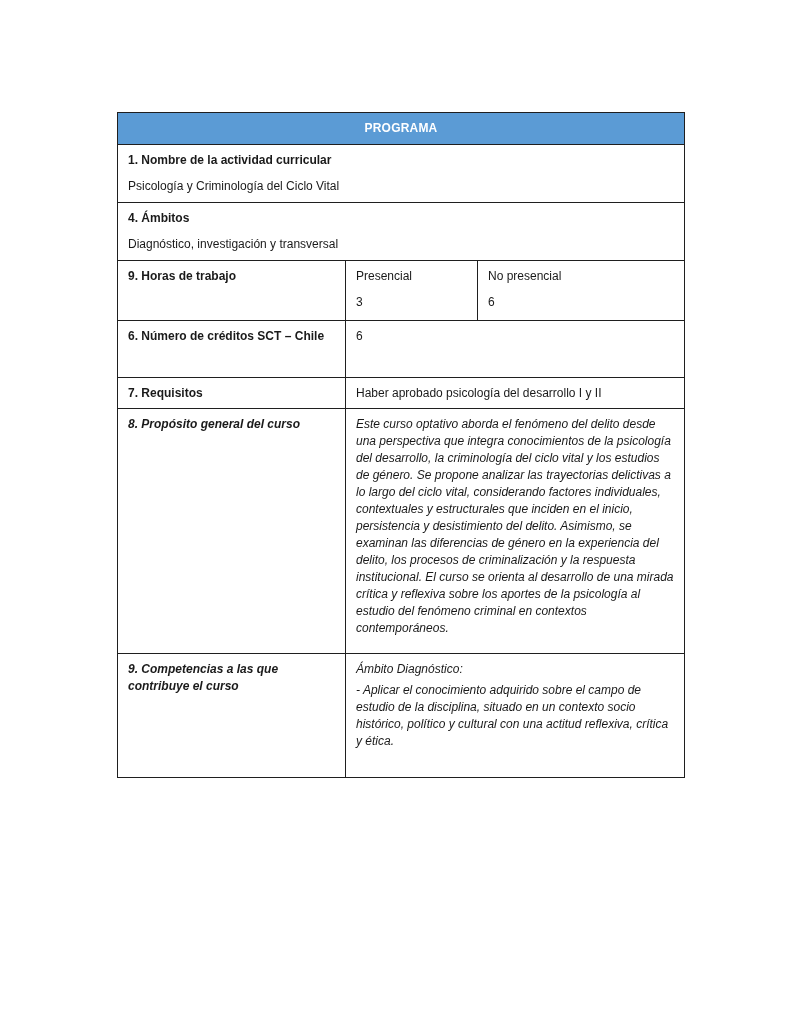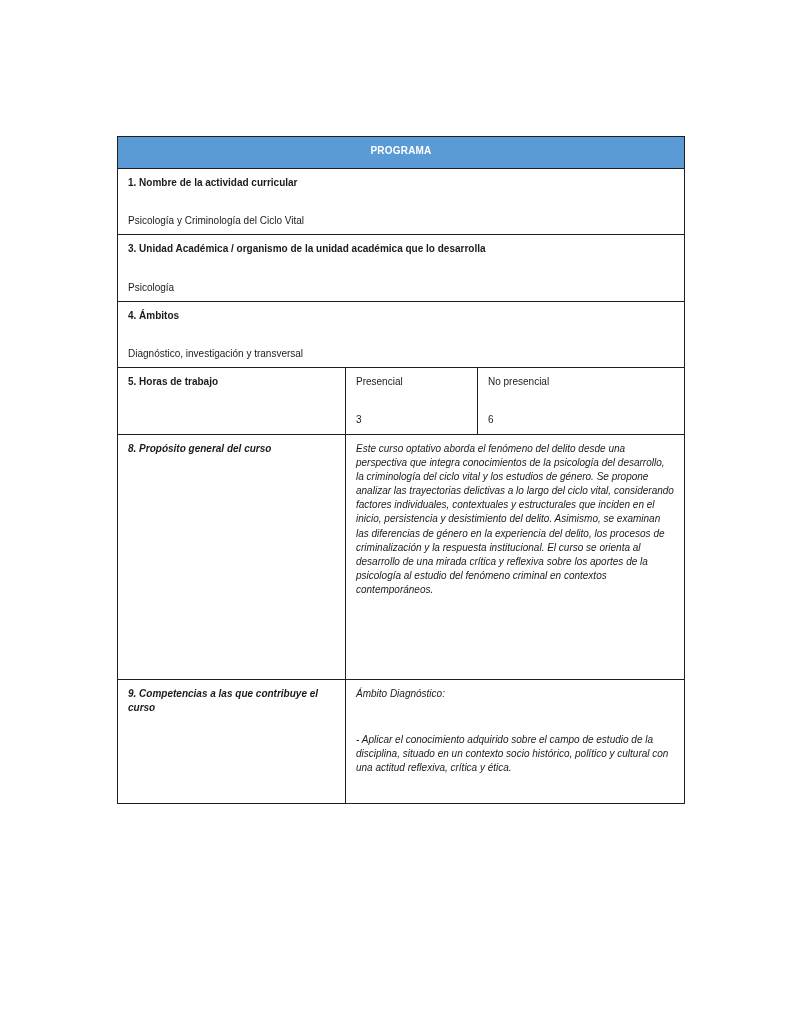--- a/index.html
+++ b/index.html
@@ -11,50 +11,50 @@
   }
   *{box-sizing:border-box;}
   html,body{margin:0;padding:0;background:#ffffff;}
   body{
     width:800px;height:1035px;position:relative;
     font-family:"Liberation Sans", sans-serif;
     color:var(--text);
   }
   .page{position:absolute;inset:0;background:#fff;}
   table.doc{
-    position:absolute;left:117px;top:136px;width:567px;
+    position:absolute;left:117px;top:112px;width:567px;
     border-collapse:collapse;table-layout:fixed;
-    font-size:10px;line-height:1.42;padding-left:32px;
+    font-size:12px;line-height:1.42;padding-left:32px;
   }
   table.doc td{
     border:1px solid var(--border);
     vertical-align:top;
     padding:7px 10px 6px 10px;
     overflow:hidden;
   }
   td.hdr{
     background:var(--header-bg);
     color:var(--header-text);
     font-weight:bold;
     text-align:center;
     padding:7px 10px;
     height:32px;
     letter-spacing:0.2px;
   }
   .lbl{font-weight:bold;}
-  .val{margin-top:24px;}
+  .val{margin-top:9px;}
   .muted{color:var(--muted);}
   td.h-std{height:58px;}
   td.h-r5{height:60px;}
   td.h-r6{height:57px;}
   td.h-r7{height:30px;}
   td.h-r8{height:245px;font-style:italic;}
   td.h-r9{height:124px;font-style:italic;}
   .para{white-space:normal;}
-  .gap-top{margin-top:32px;}
+  .gap-top{margin-top:4px;}
 </style>
 </head>
 <body>
 
 <div class="page">
   <table class="doc">
     <colgroup>
       <col style="width:228px">
       <col style="width:132px">
       <col style="width:207px">
@@ -66,49 +66,59 @@
     </tr>
 
     <tr>
       <td colspan="3" class="h-std">
         <div class="lbl">1. Nombre de la actividad curricular</div>
         <div class="val">Psicología y Criminología del Ciclo Vital</div>
       </td>
     </tr>
 
 
-    <tr>
-      <td colspan="3" class="h-std">
-        <div class="lbl">3. Unidad Académica / organismo de la unidad académica que lo desarrolla</div>
-        <div class="val">Psicología</div>
-      </td>
-    </tr>
 
     <tr>
       <td colspan="3" class="h-std">
         <div class="lbl">4. Ámbitos</div>
         <div class="val">Diagnóstico, investigación y transversal</div>
       </td>
     </tr>
 
     <tr>
       <td class="h-r5">
-        <div class="lbl">5. Horas de trabajo</div>
+        <div class="lbl">9. Horas de trabajo</div>
       </td>
       <td class="h-r5">
         <div>Presencial</div>
         <div class="val">3</div>
       </td>
       <td class="h-r5">
         <div>No presencial</div>
         <div class="val">6</div>
       </td>
     </tr>
 
+    <tr>
+      <td class="h-r6">
+        <div class="lbl">6. Número de créditos SCT – Chile</div>
+      </td>
+      <td colspan="2" class="h-r6">
+        <div>6</div>
+      </td>
+    </tr>
 
+    <tr>
+      <td class="h-r7">
+        <div class="lbl">7. Requisitos</div>
+      </td>
+      <td colspan="2" class="h-r7">
+        <div>Haber aprobado psicología del desarrollo I y II</div>
+      </td>
+    </tr>
 
     <tr>
       <td class="h-r8">
         <div class="lbl">8. Propósito general del curso</div>
       </td>
       <td colspan="2" class="h-r8">
         <div class="para">Este curso optativo aborda el fenómeno del delito desde una perspectiva que integra conocimientos de la psicología del desarrollo, la criminología del ciclo vital y los estudios de género. Se propone analizar las trayectorias delictivas a lo largo del ciclo vital, considerando factores individuales, contextuales y estructurales que inciden en el inicio, persistencia y desistimiento del delito. Asimismo, se examinan las diferencias de género en la experiencia del delito, los procesos de criminalización y la respuesta institucional. El curso se orienta al desarrollo de una mirada crítica y reflexiva sobre los aportes de la psicología al estudio del fenómeno criminal en contextos contemporáneos.</div>
       </td>
     </tr>
 

